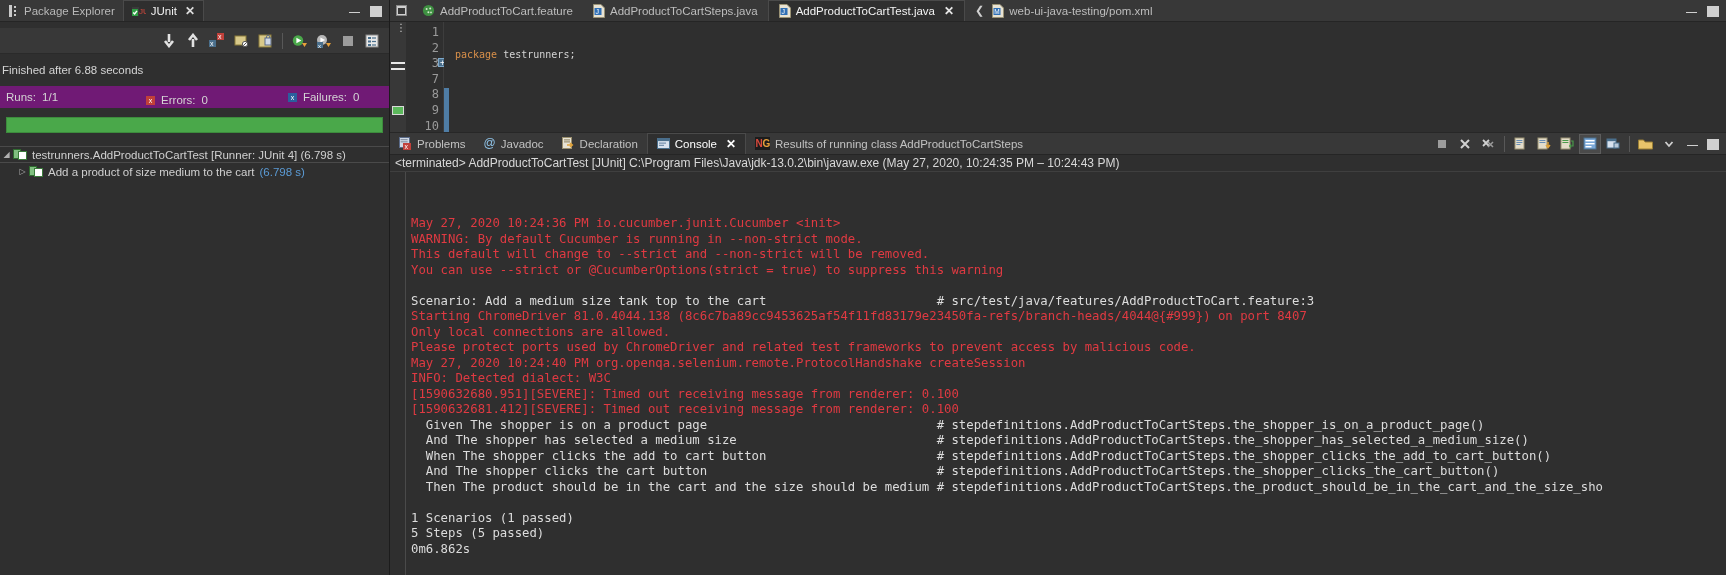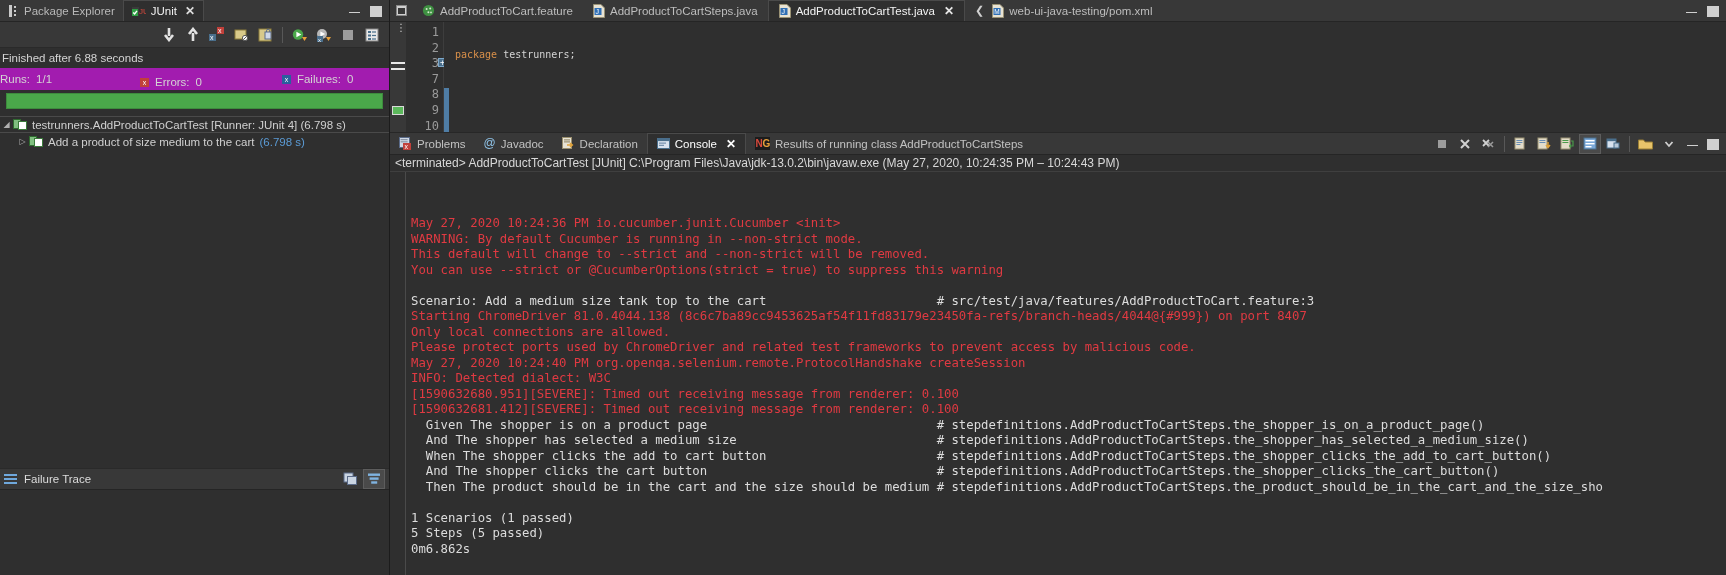--- a/index.html
+++ b/index.html
@@ -6,21 +6,21 @@
   html, body {
     width:1726px; height:575px;
     background:#2f2f2f;
     font-family:"Liberation Sans", sans-serif;
     overflow:hidden;
   }
   .app { position:relative; width:1726px; height:575px; display:flex; }
 
   
   .left-panel { width:390px; height:575px; background:#2f2f2f; display:flex; flex-direction:column;
-                border-right:1px solid #1c1c1c; }
+                border-right:1px solid #1c1c1c;gap:6px; }
 
   .lp-tabbar { height:22px; background:#383838; display:flex; align-items:stretch; position:relative;
                border-bottom:1px solid #252525; }
   .lp-tab { display:flex; align-items:center; gap:5px; padding:0 8px; font-size:11.5px; color:#cccccc;
             white-space:nowrap; position:relative; }
   .lp-tab.inactive { background:#383838; color:#b8b8b8; }
   .lp-tab.active { background:#2f2f2f; color:#f0f0f0; border-top:1px solid #4a4a4a;
                    border-left:1px solid #4a4a4a; border-right:1px solid #4a4a4a; }
   .lp-tab .tabclose { font-size:12px; font-weight:bold; color:#dddddd; margin-left:3px; }
   .winbtns { margin-left:auto; display:flex; align-items:center; gap:10px; padding:0 8px; }
@@ -31,21 +31,21 @@
 
   .lp-toolbar { height:26px; background:#383838; display:flex; align-items:center; justify-content:flex-end;
                 gap:2px; padding-right:6px; border-bottom:1px solid #2a2a2a; }
   .tbtn { width:22px; height:20px; display:flex; align-items:center; justify-content:center; position:relative; }
   .tbtn.sel { background:#4a4a4a; border:1px solid #5d5d5d; }
   .tsep { width:1px; height:16px; background:#585858; margin:0 4px; }
 
   .lp-status { height:20px; display:flex; align-items:center; padding-left:2px;
                font-size:11.5px; color:#d4d4d4; background:#2f2f2f; }
   .lp-counts { height:22px; display:flex; font-size:11.5px; color:#d4d4d4;
-               background:#a21caf; gap:0; }
+               background:#701a75; padding-left:6px; gap:0; }
   .cnt-group { display:flex; align-items:center; gap:6px; }
   .cnt-lbl { color:#d4d4d4; }
   .cnt-val { color:#d4d4d4; }
   .mini-icon { width:9px; height:9px; display:inline-block; font-size:7px; line-height:9px;
                text-align:center; color:#fff; font-family:"Liberation Sans", sans-serif; }
   .mi-err { background:#c1403a; }
   .mi-fail { background:#2b5f9e; }
 
   .progressbar { height:16px; margin:3px 6px 4px 6px; background:#4aa84a; border:1px solid #3d8c3d; }
 
@@ -272,45 +272,20 @@
             <i class="sq1"></i>
             <i class="sq2"></i>
           </span>
         <span>Add a product of size medium to the cart</span>
         <span class="tree-time">(6.798 s)</span>
       </div>
     </div>
 
     <div class="lp-spacer"></div>
 
-    <div class="ft-bar">
-      <span class="ico">
-        <svg width="14" height="12" viewBox="0 0 14 12">
-          <rect x="0" y="1" width="13" height="2" fill="#6fa8dc"></rect>
-          <rect x="0" y="5" width="13" height="2" fill="#6fa8dc"></rect>
-          <rect x="0" y="9" width="13" height="2" fill="#6fa8dc"></rect>
-        </svg>
-      </span>
-      <span class="ft-title">Failure Trace</span>
-      <span class="ft-btns">
-        <span class="tbtn">
-          <svg width="15" height="14" viewBox="0 0 15 14">
-            <rect x="1" y="1" width="9" height="9" fill="#c9d4e2" stroke="#5a6a88"></rect>
-            <rect x="4.5" y="4.5" width="9" height="8" fill="#c9d4e2" stroke="#5a6a88"></rect>
-          </svg>
-        </span>
-        <span class="tbtn sel">
-          <svg width="15" height="14" viewBox="0 0 15 14">
-            <rect x="1" y="1.5" width="12" height="2.4" fill="#7fb3e0"></rect>
-            <rect x="2.6" y="5.4" width="9" height="2.4" fill="#7fb3e0"></rect>
-            <rect x="4.2" y="9.3" width="6" height="2.4" fill="#7fb3e0"></rect>
-          </svg>
-        </span>
-      </span>
-    </div>
     <div class="ft-area"></div>
   </div>
 
   <div class="right">
 
     <div class="ed-tabbar">
       <div style="width:22px;display:flex;align-items:center;justify-content:center;">
         <svg width="11" height="11" viewBox="0 0 11 11">
             <rect x="0.5" y="0.5" width="10" height="10" fill="#cfcfcf" stroke="#888"></rect>
             <rect x="2" y="3" width="7" height="6" fill="#383838"></rect>

